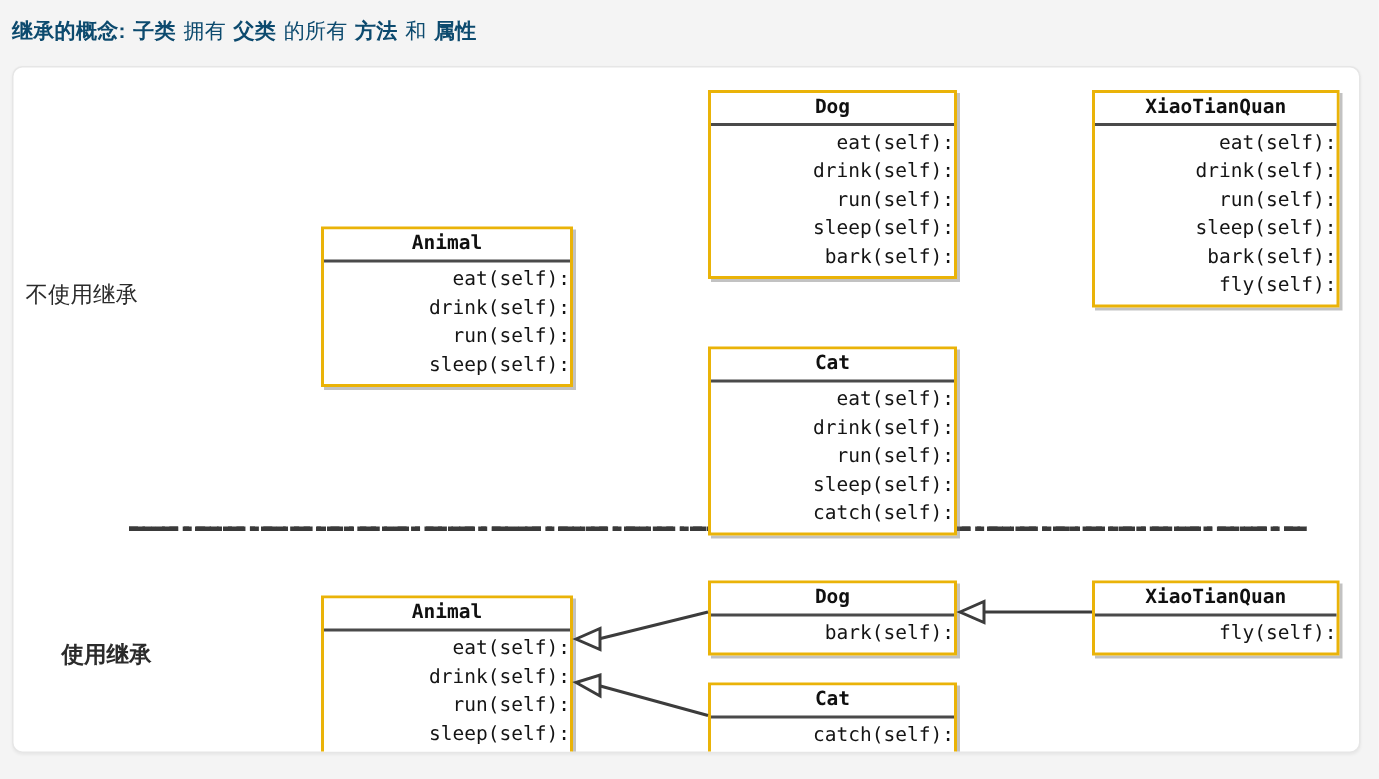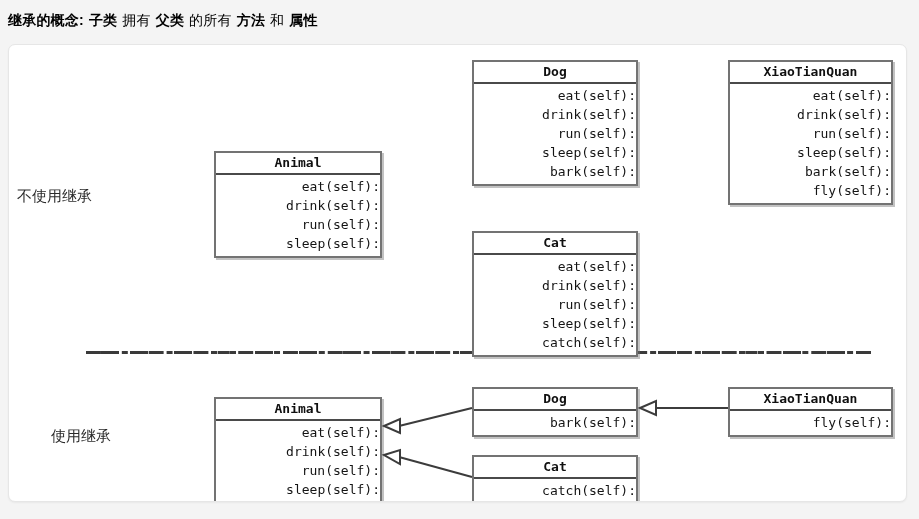--- a/index.html
+++ b/index.html
@@ -19,21 +19,21 @@
   #title-bar {
     position: absolute;
     left: 8px;
     top: 8px;
     width: 900px;
     height: 26px;
     display: flex;
     align-items: center;
     font-size: 14px;
     font-weight: bold;
-    color: #000000;
+    color: #0c4a6e;
     letter-spacing: 0.2px;
     white-space: nowrap;
   }
   #title-bar .tl-normal { font-weight: normal; }
   #title-bar .sp { display: inline-block; width: 5px; }
 
   
   #diagram-card {
     position: absolute;
     left: 8px;
@@ -48,21 +48,21 @@
   }
 
   
   .section-label {
     position: absolute;
     font-size: 15px;
     color: #2b2b2b;
     white-space: nowrap;
   }
   #label-no-inherit { left: 8px; top: 142px; }
-  #label-use-inherit { left: 42px; top: 382px; }
+  #label-use-inherit { left: 32px; top: 382px; font-weight: bold; }
 
   
   #divider {
     position: absolute;
     left: 77px;
     top: 306px;
     width: 785px;
     height: 0;
     border-top: 3px dashed #3a3a3a;
     border-image: none;
@@ -79,21 +79,21 @@
       transparent 11px, transparent 15px,
       #3a3a3a 15px, #3a3a3a 18px,
       transparent 18px, transparent 22px
     );
   }
 
   
   .uml-box {
     position: absolute;
     background: #ffffff;
-    border: 2px solid #737373;
+    border: 2px solid #eab308;
     box-shadow: 2px 2px 0 rgba(120,120,120,0.45);
     box-sizing: border-box;
   }
   .uml-title {
     text-align: center;
     font-family: "DejaVu Sans Mono", "Liberation Mono", monospace;
     font-weight: bold;
     font-size: 13px;
     color: #101010;
     padding: 2px 0 3px 0;

